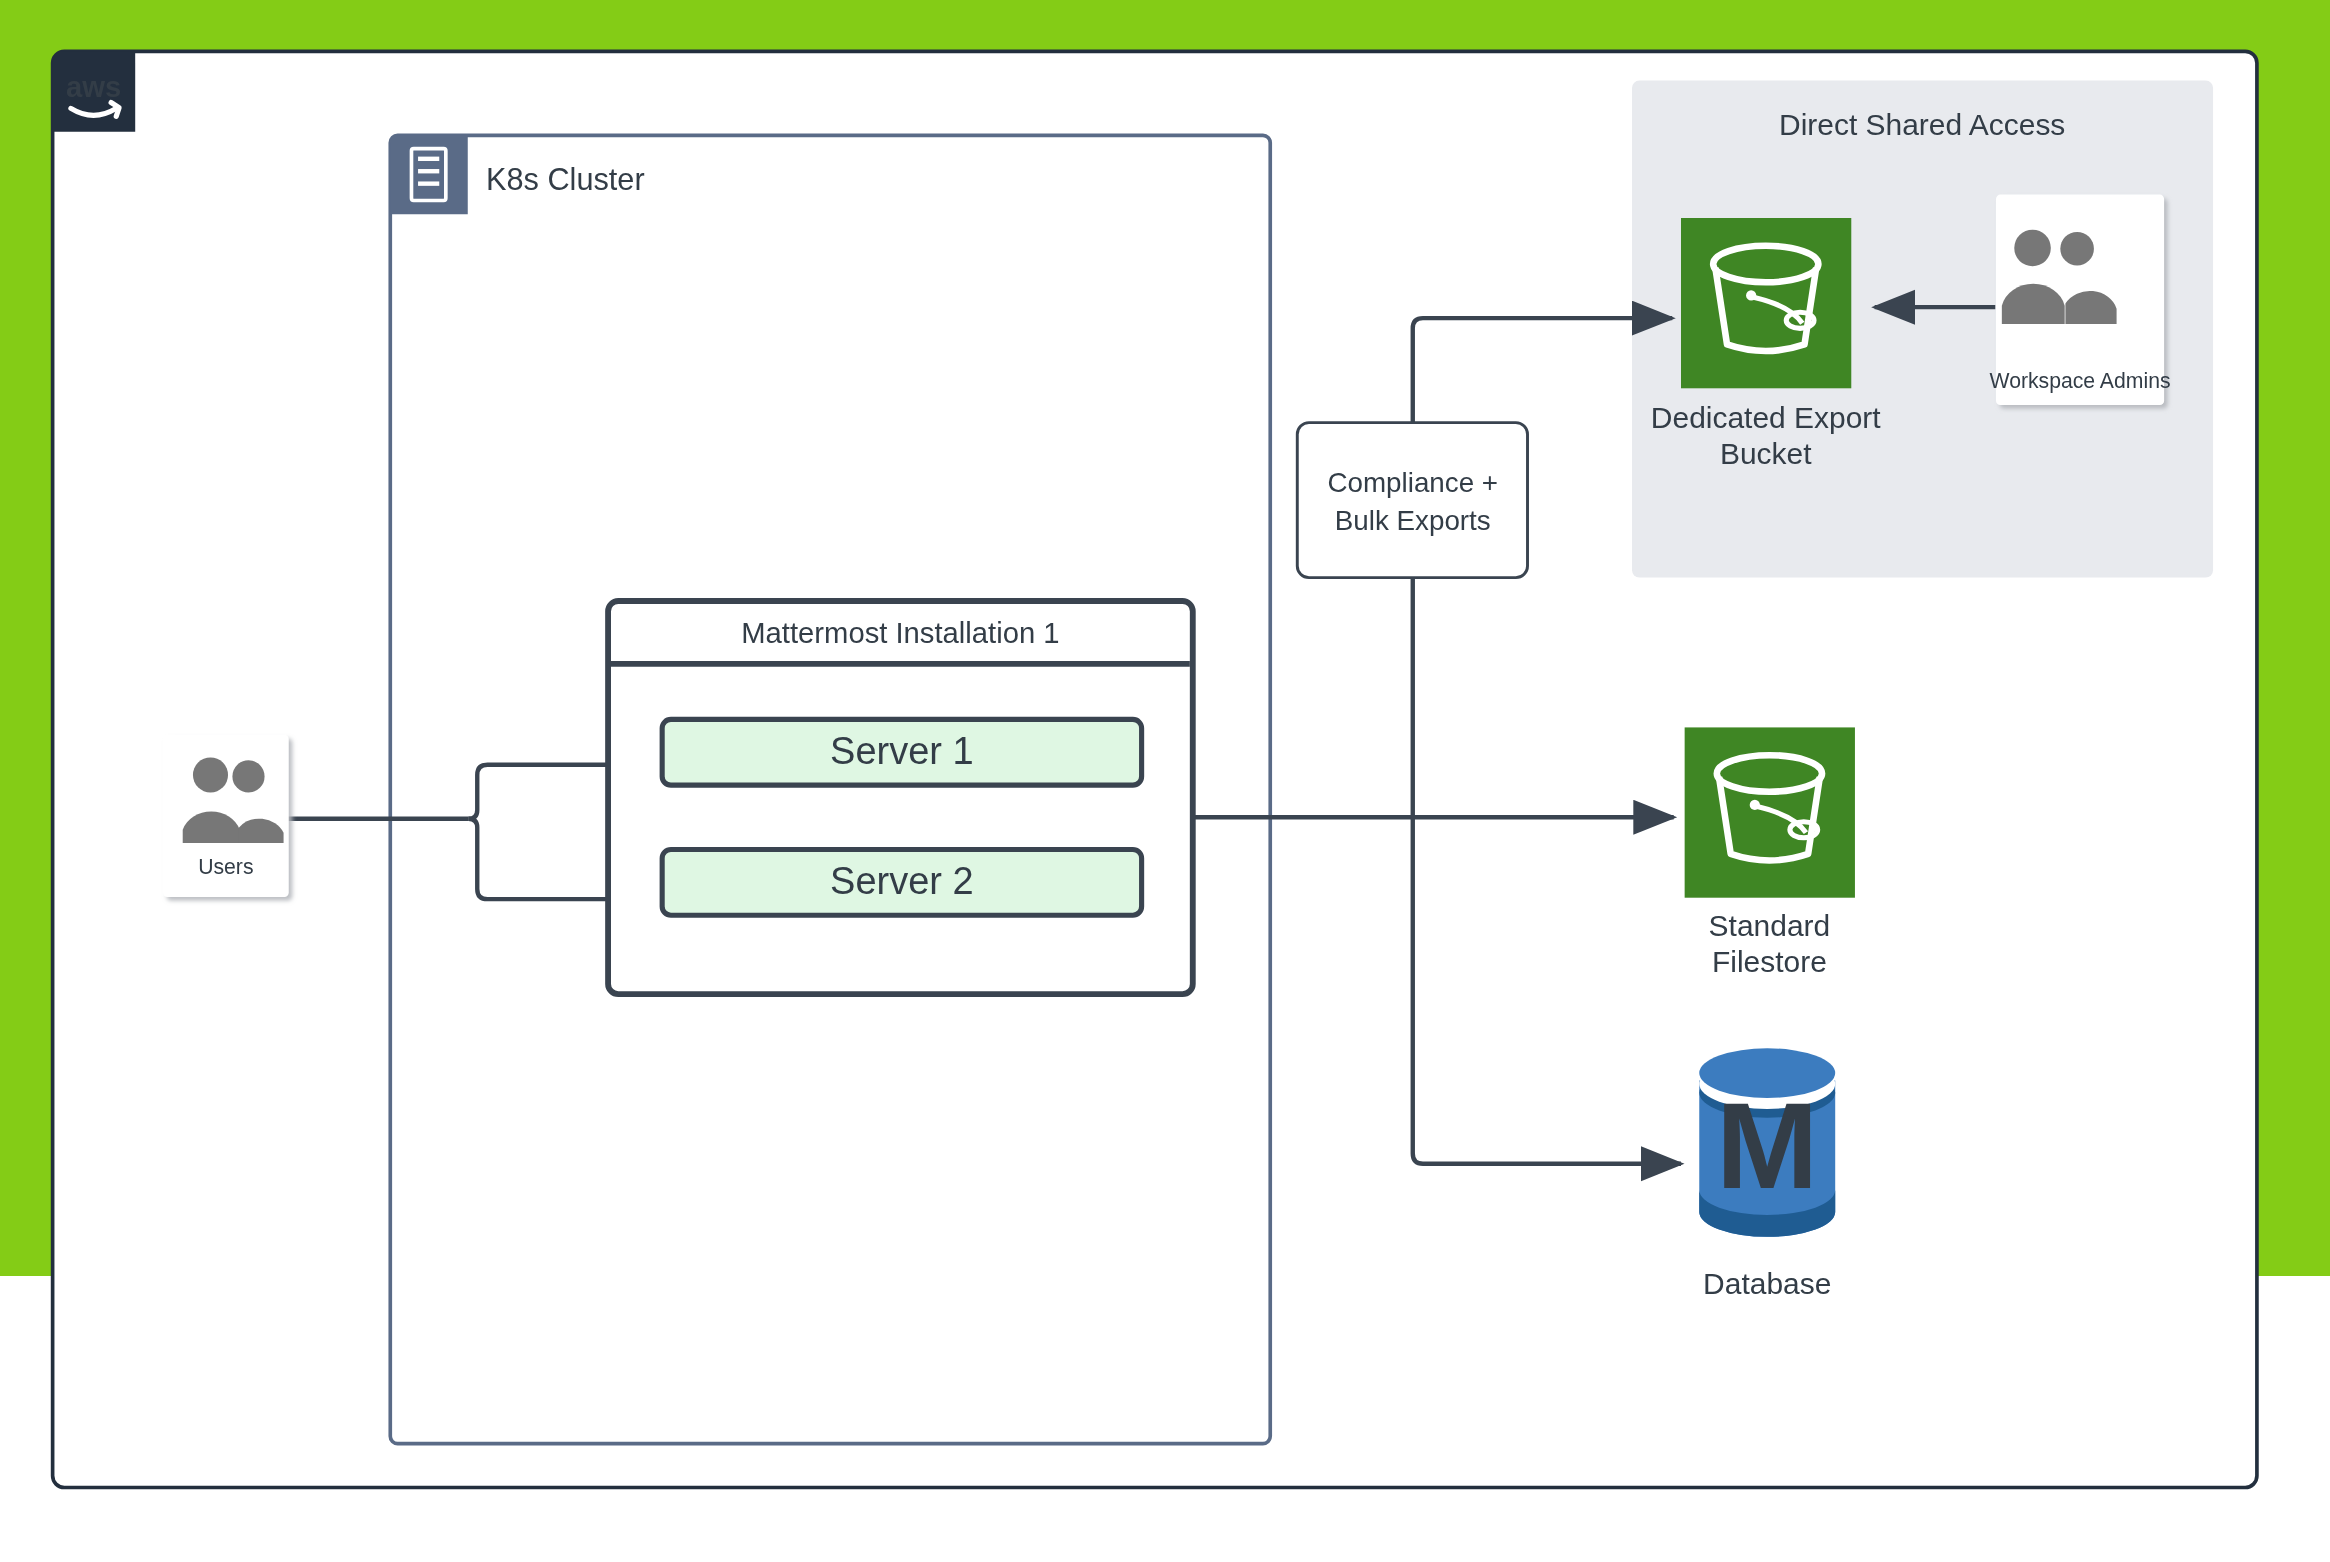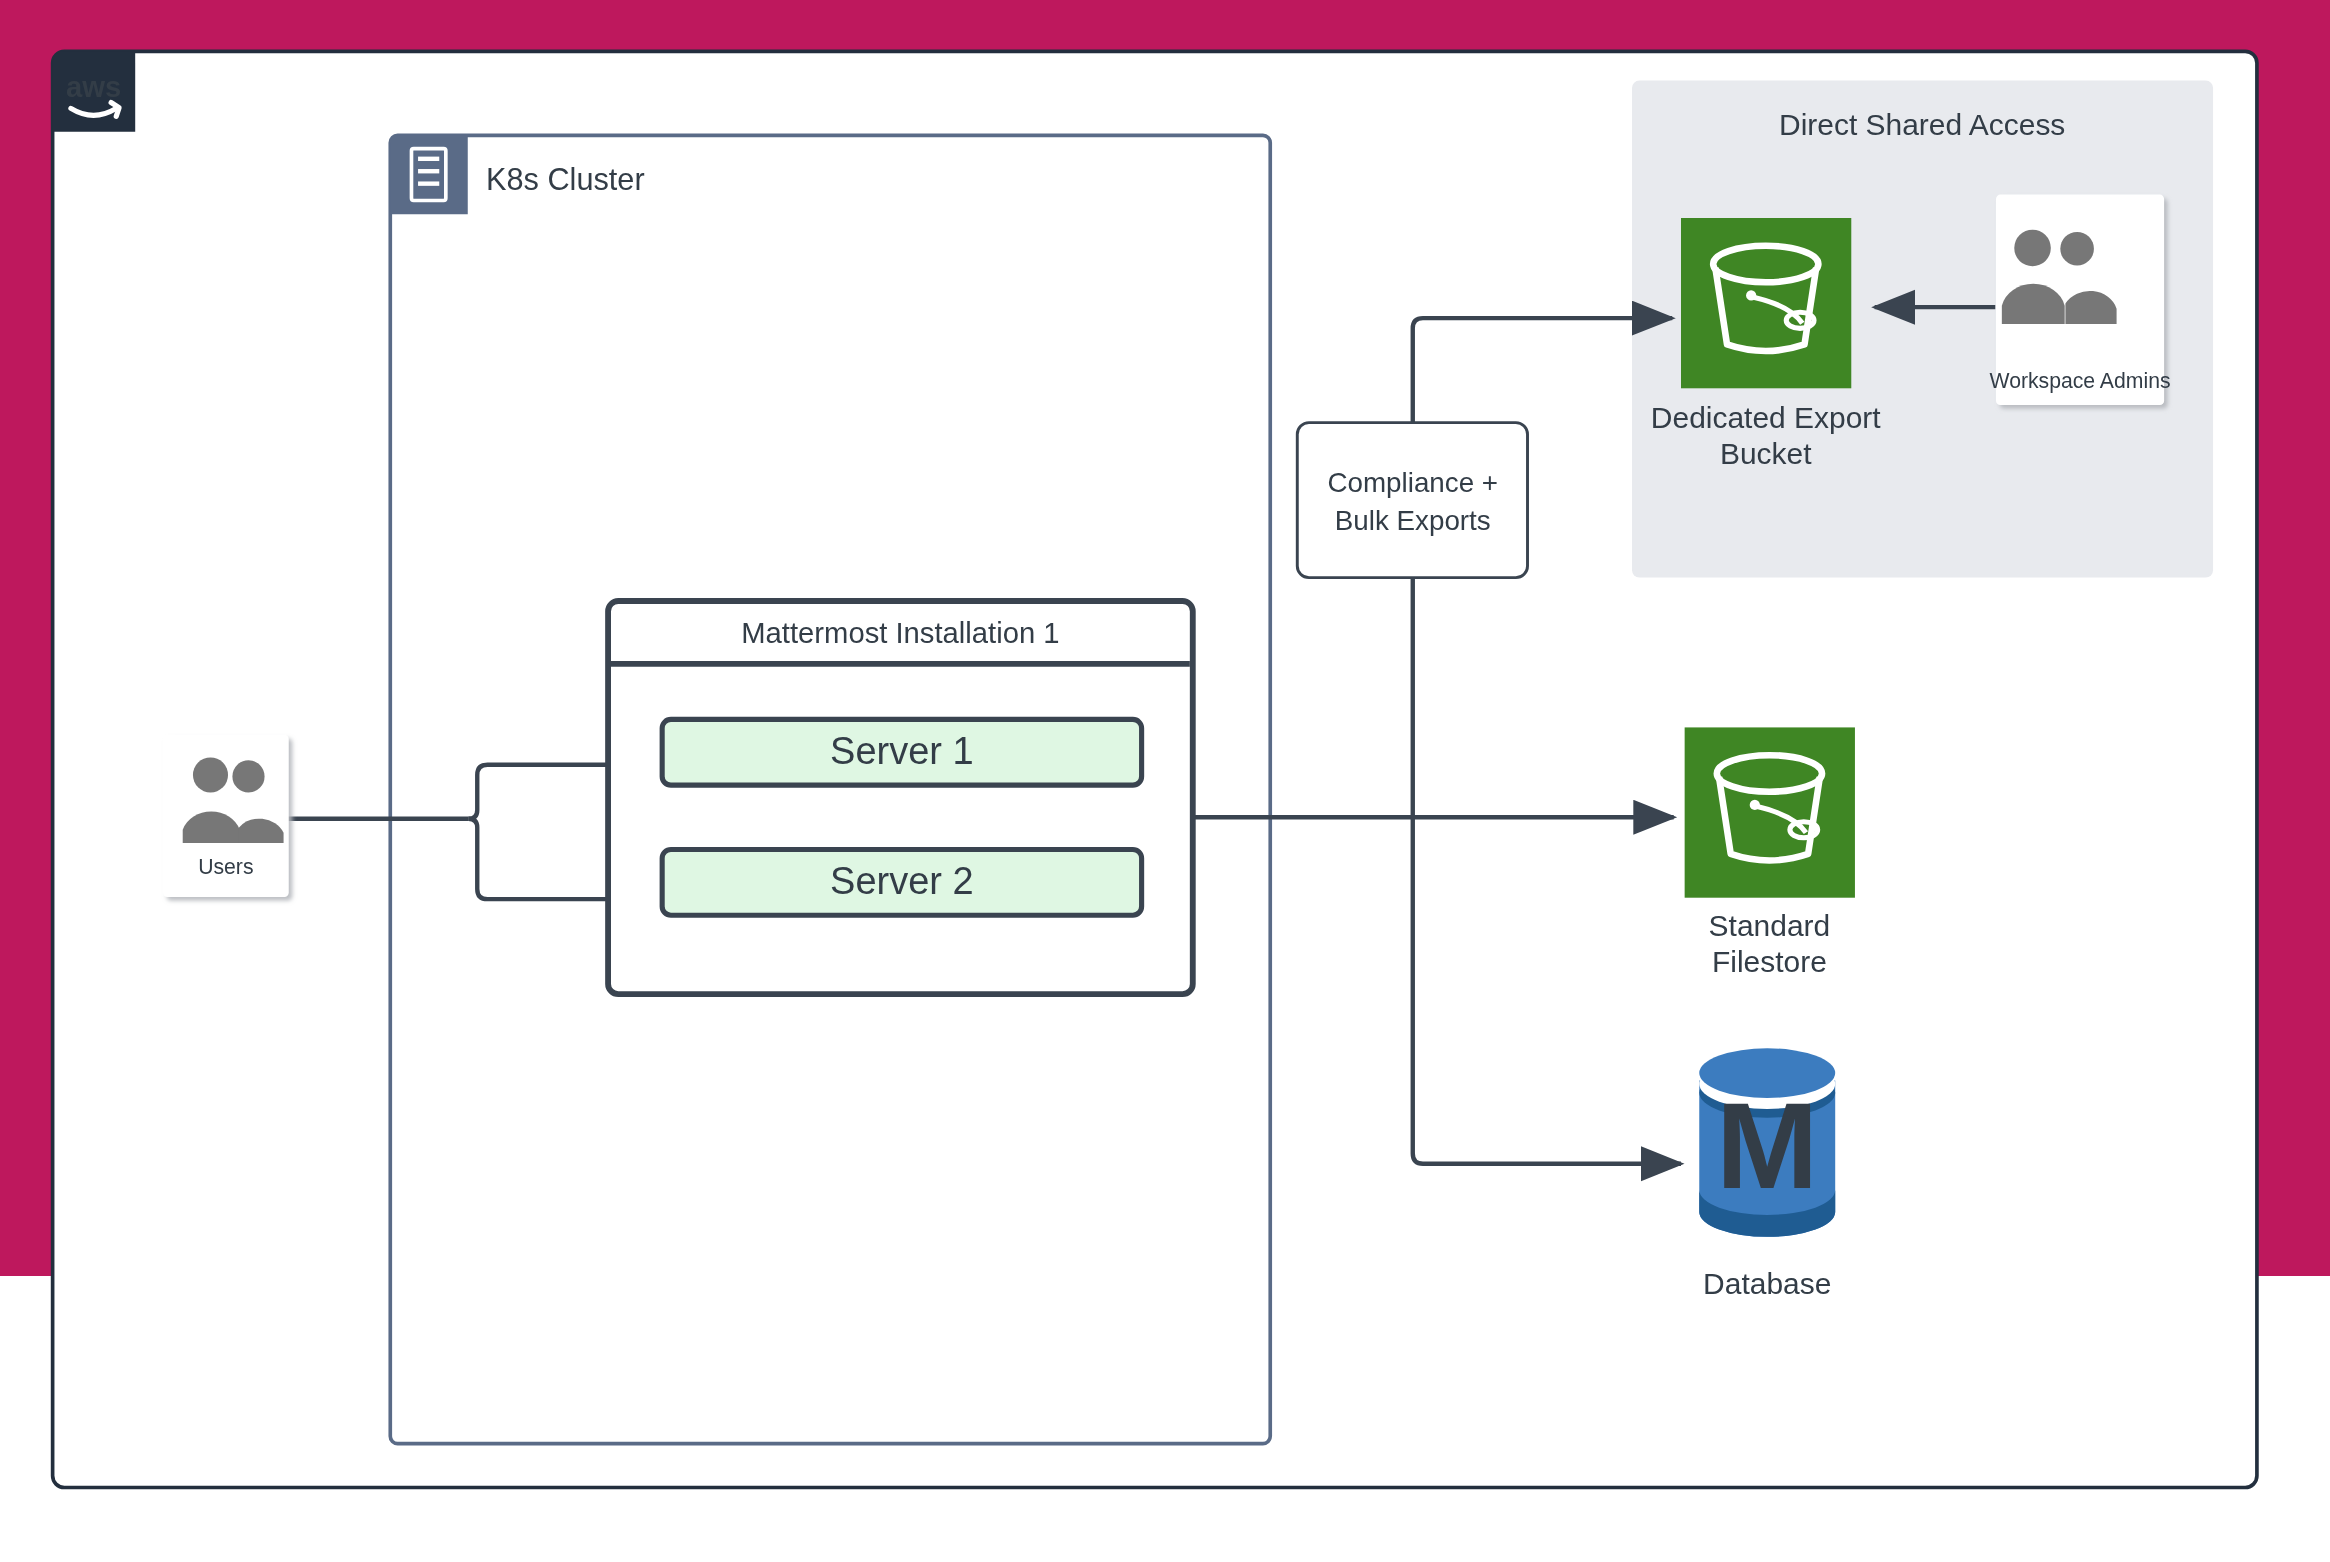--- a/index.html
+++ b/index.html
@@ -10,21 +10,21 @@
   body {
     width: 2330px;
     height: 1563px;
     font-family: "Liberation Sans", sans-serif;
     overflow: hidden;
   }
   #diagram-root {
     position: relative;
     width: 2330px;
     height: 1276px;
-    background: #be185d;
+    background: #84cc16;
   }
   svg#canvas {
     position: absolute;
     top: 0;
     left: 0;
     width: 2330px;
     height: 1563px;
     display: block;
   }
   .dg-text {

